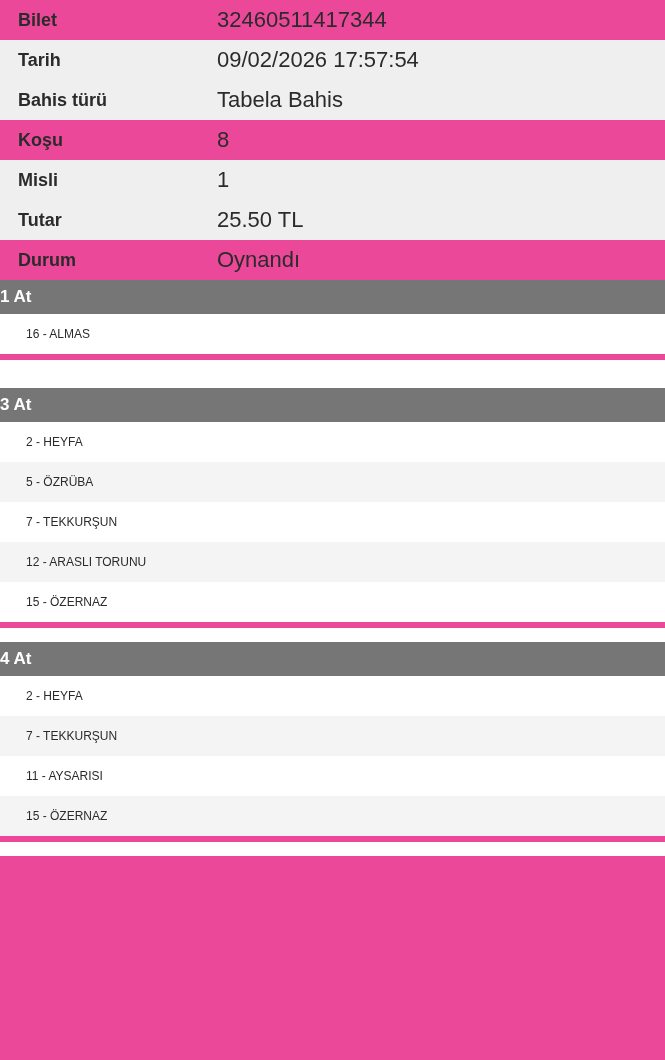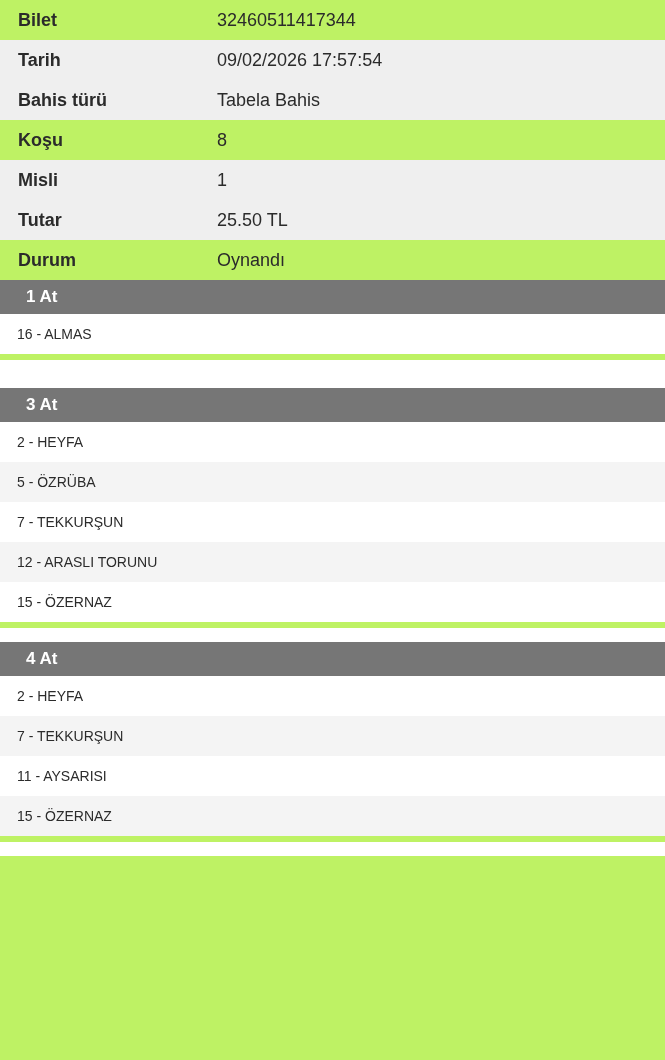--- a/index.html
+++ b/index.html
@@ -31,21 +31,21 @@
     position: absolute;
     top: 14px;
     left: 8px;
     width: 44px;
     height: 56px;
   }
   .logo svg { display: block; }
 
   .content {
     flex: 1 1 auto;
-    background: #bef264;
+    background: #ec4899;
     overflow: hidden;
   }
 
   
   .info-table {
     width: 100%;
     border-collapse: collapse;
   }
   .info-row {
     height: 40px;
@@ -57,47 +57,46 @@
     width: 185px;
     padding: 0 0 0 18px;
     font-size: 18px;
     font-weight: bold;
     color: #2b2b2b;
     vertical-align: middle;
     white-space: nowrap;
   }
   .info-row .v {
     padding: 0 0 0 14px;
-    font-size: 18px;
+    font-size: 22px;
     color: #2b2b2b;
     vertical-align: middle;
     white-space: nowrap;
   }
 
   
   .group-header {
     background: #767676;
     color: #ffffff;
     font-size: 17px;
     font-weight: bold;
     height: 34px;
     line-height: 34px;
-    padding-left: 26px;
     box-sizing: border-box;
   }
   .group-gap {
     height: 14px;
     background: #ffffff;
   }
   .horse-row {
     height: 40px;
     line-height: 40px;
-    font-size: 14px;
+    font-size: 12px;
     color: #2b2b2b;
-    padding-left: 17px;
+    padding-left: 26px;
     box-sizing: border-box;
     background: #ffffff;
   }
   .horse-row.alt {
     background: #f4f4f4;
   }
   .group-block {
     padding-bottom: 6px;
   }
 </style>

